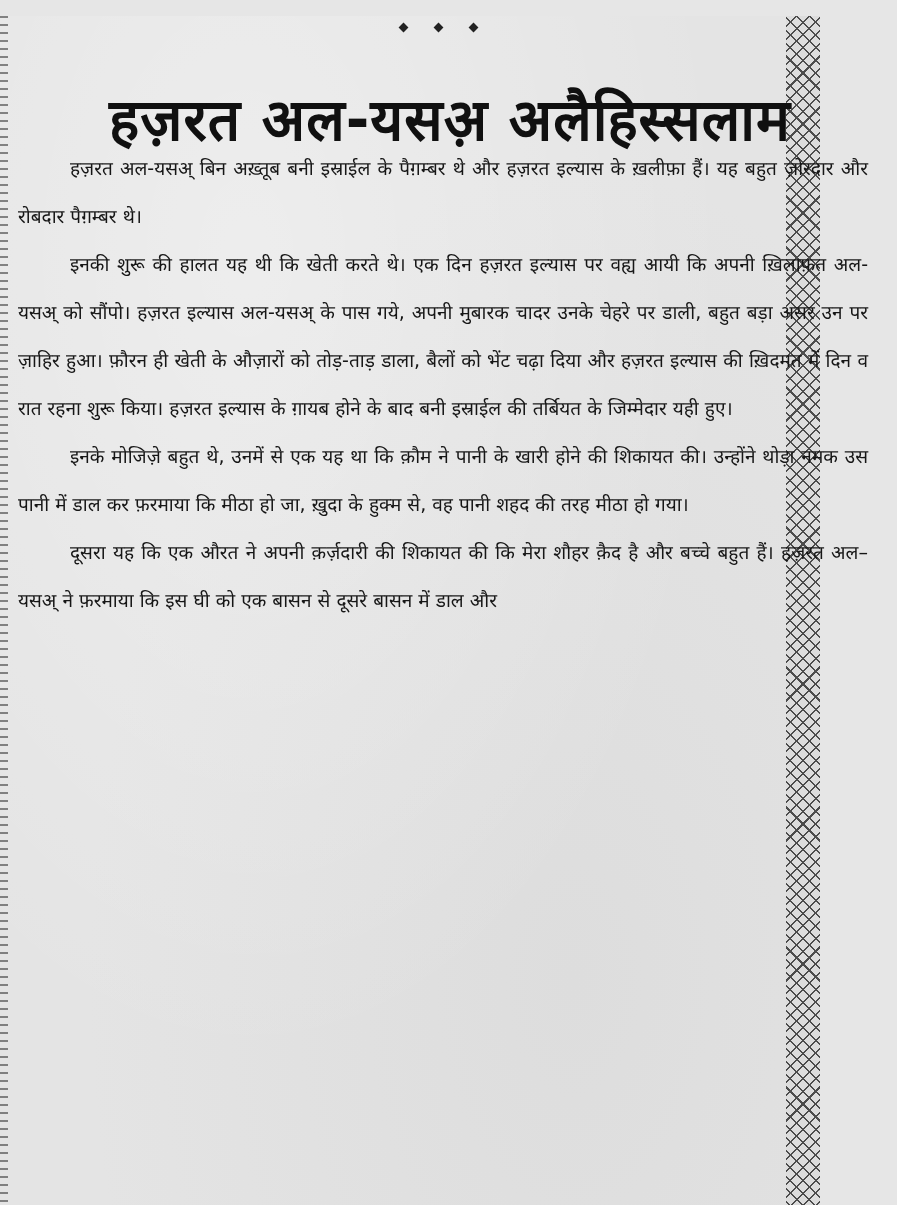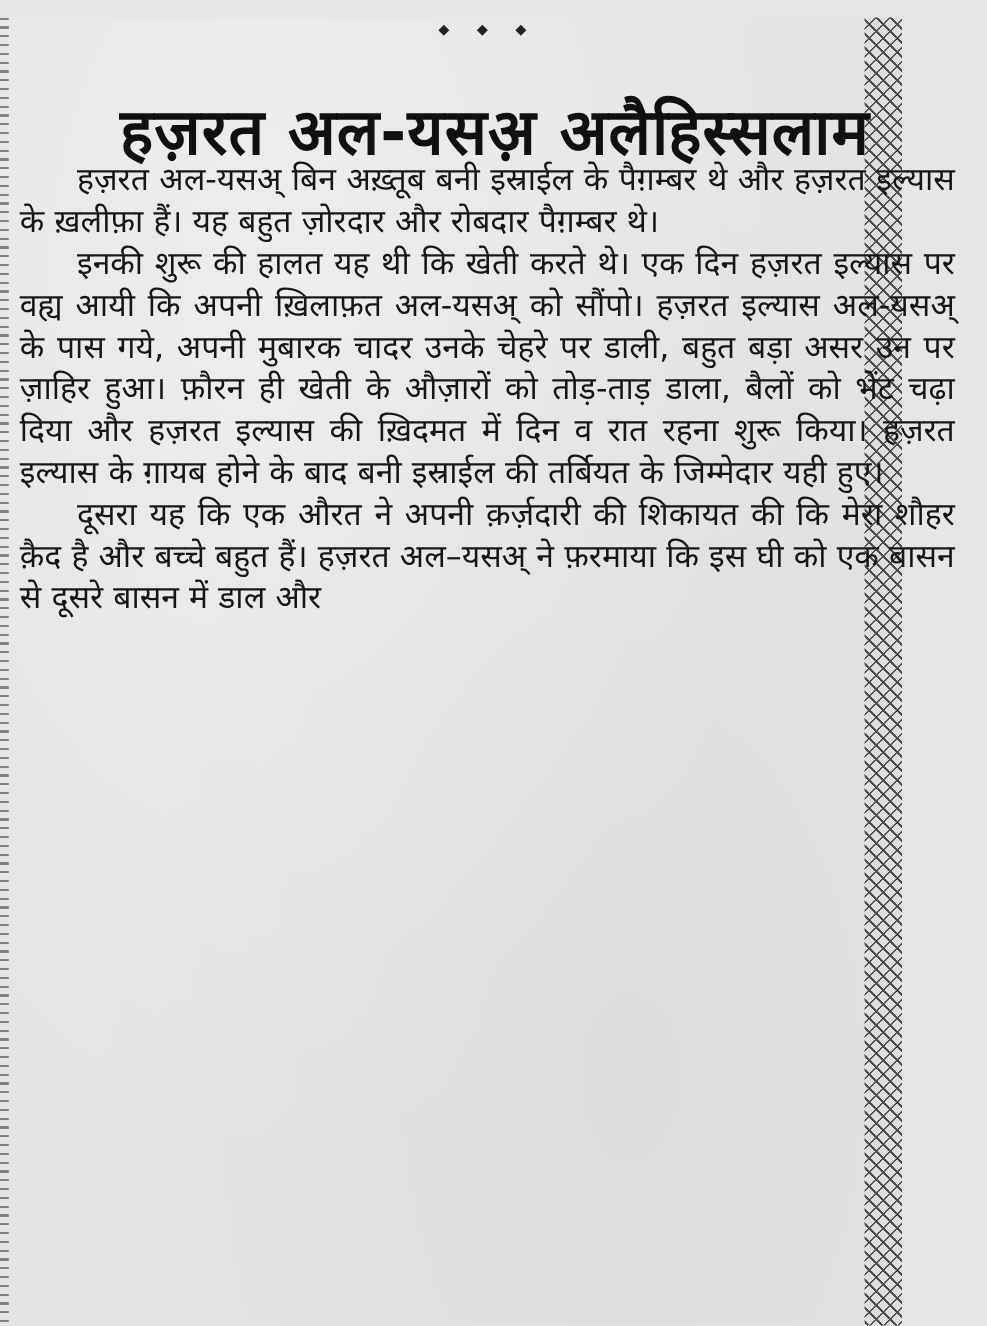--- a/index.html
+++ b/index.html
@@ -79,22 +79,22 @@
       letter-spacing: 1px;
       color: #101010;
       line-height: 90px;
       transform: scaleX(0.98);
     }
     .body-text {
       position: absolute;
       left: 18px;
       top: 128px;
       width: 850px;
-      font-size: 29px;
-      line-height: 38px;
+      font-size: 19px;
+      line-height: 48px;
       text-align: justify;
       color: #161616;
     }
     .para {
       margin: 0;
       text-indent: 52px;
       text-align-last: left;
     }
   </style>
 </head>
@@ -106,15 +106,16 @@
 
   <div class="top-ornament">
     <span></span><span></span><span></span>
   </div>
 
   <h1 class="title">हज़रत अल-यसअ़ अलैहिस्सलाम</h1>
 
   <div class="body-text">
     <p class="para">हज़रत अल-यसअ् बिन अख़्तूब बनी इस्राईल के पैग़म्बर थे और हज़रत इल्यास के ख़लीफ़ा हैं। यह बहुत ज़ोरदार और रोबदार पैग़म्बर थे।</p>
     <p class="para">इनकी शुरू की हालत यह थी कि खेती करते थे। एक दिन हज़रत इल्यास पर वह्य आयी कि अपनी ख़िलाफ़त अल-यसअ् को सौंपो। हज़रत इल्यास अल-यसअ् के पास गये, अपनी मुबारक चादर उनके चेहरे पर डाली, बहुत बड़ा असर उन पर ज़ाहिर हुआ। फ़ौरन ही खेती के औज़ारों को तोड़-ताड़ डाला, बैलों को भेंट चढ़ा दिया और हज़रत इल्यास की ख़िदमत में दिन व रात रहना शुरू किया। हज़रत इल्यास के ग़ायब होने के बाद बनी इस्राईल की तर्बियत के जिम्मेदार यही हुए।</p>
+    <p class="para">इनके मोजिज़े बहुत थे, उनमें से एक यह था कि क़ौम ने पानी के खारी होने की शिकायत की। उन्होंने थोड़ा नमक उस पानी में डाल कर फ़रमाया कि मीठा हो जा, ख़ुदा के हुक्म से, वह पानी शहद की तरह मीठा हो गया।</p>
     <p class="para">दूसरा यह कि एक औरत ने अपनी क़र्ज़दारी की शिकायत की कि मेरा शौहर क़ैद है और बच्चे बहुत हैं। हज़रत अल–यसअ् ने फ़रमाया कि इस घी को एक बासन से दूसरे बासन में डाल और</p>
   </div>
 </div>
 
 </body></html>

